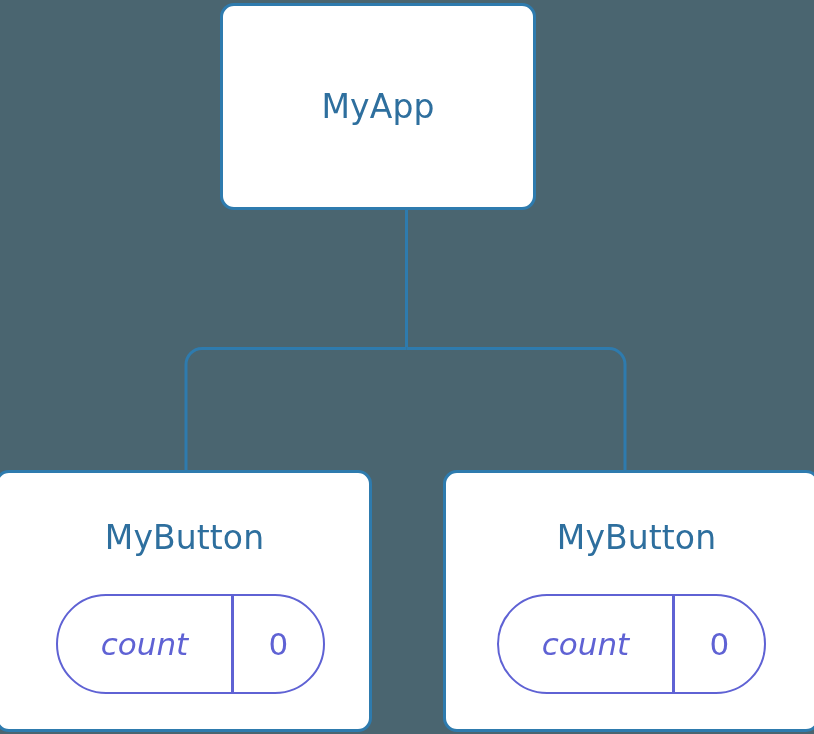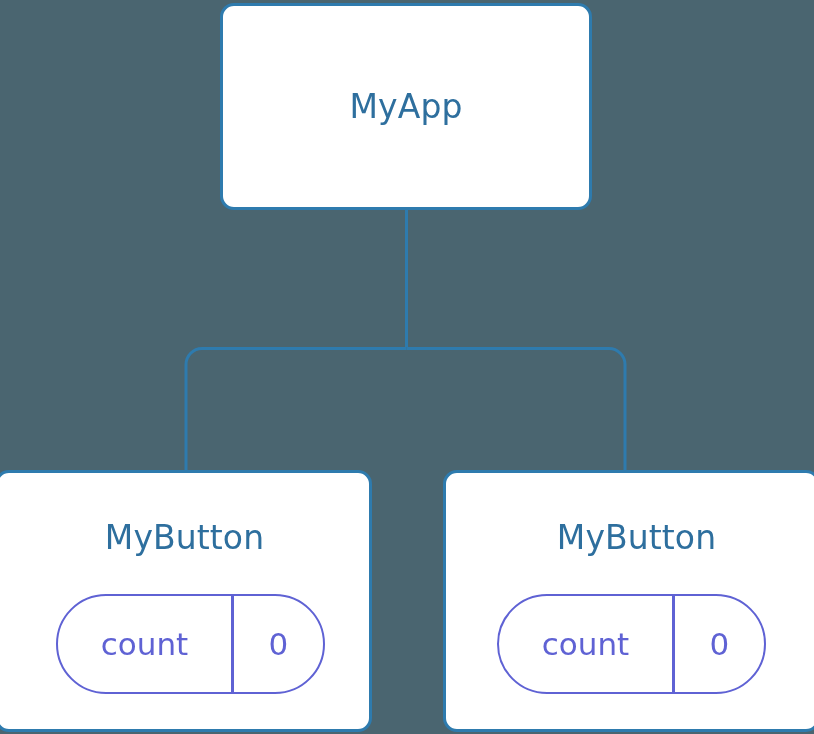--- a/index.html
+++ b/index.html
@@ -40,21 +40,21 @@
     font-size:33px;
     line-height:1;
     font-weight:400;
     letter-spacing:0.1px;
     white-space:nowrap;
   }
 
   
   #node-root {
     left:220px; top:3px;
-    width:372px; height:207px;
+    width:316px; height:207px;
   }
 
   
   #node-child-0 {
     left:-5px; top:470px;
     width:377px; height:262px;
   }
   #node-child-1 {
     left:443px; top:470px;
     width:377px; height:262px;
@@ -82,21 +82,21 @@
 
   .pill-cell {
     display:flex;
     align-items:center;
     justify-content:center;
     color:#5f62d4;
     font-size:31px;
     line-height:1;
     white-space:nowrap;
   }
-  .pill-key   { width:173px; }
+  .pill-key   { width:173px;font-style:italic; }
   .pill-sep   {
     width:2.5px;
     background:#5f62d4;
     flex:0 0 auto;
   }
   .pill-val   { flex:1 1 auto; }
 </style>
 </head>
 <body>
 

